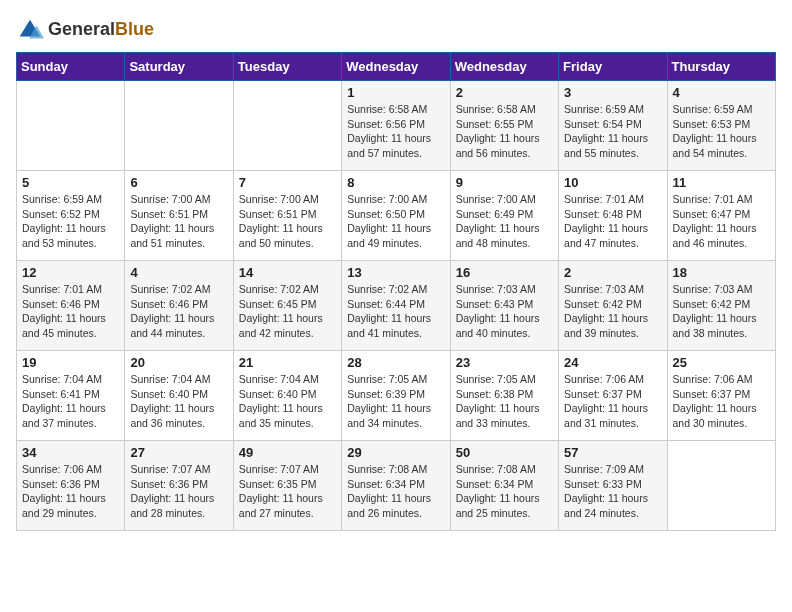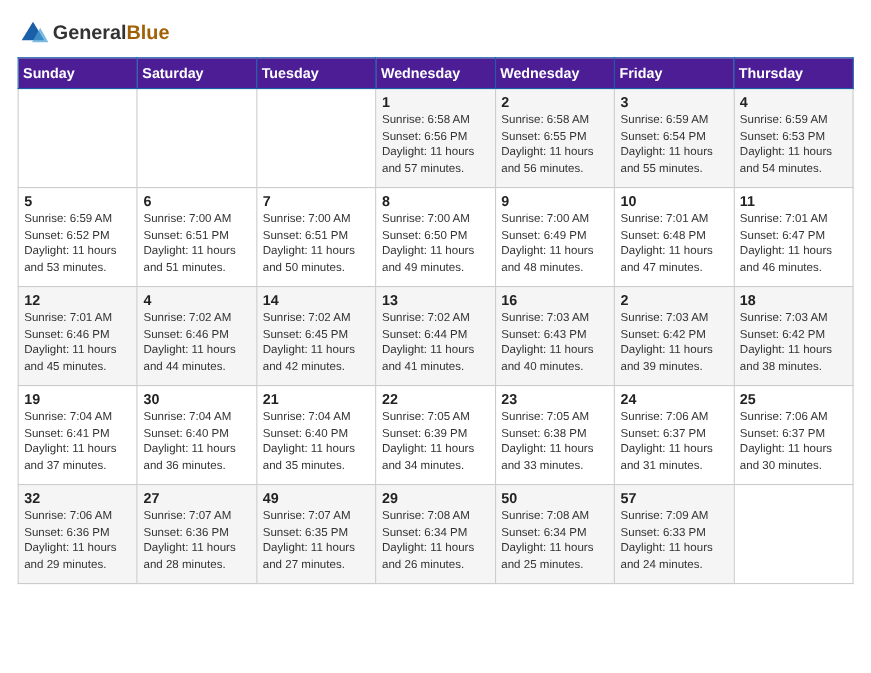--- a/index.html
+++ b/index.html
@@ -253,35 +253,35 @@
       </tr>
       <tr>
         <td>
           <span class="day-number">19</span>
           <div class="day-info" style="white-space: pre-line;">Sunrise: 7:04 AM
 Sunset: 6:41 PM
 Daylight: 11 hours
 and 37 minutes.</div>
         </td>
         <td>
-          <span class="day-number">30</span>
+          <span class="day-number">20</span>
           <div class="day-info" style="white-space: pre-line;">Sunrise: 7:04 AM
 Sunset: 6:40 PM
 Daylight: 11 hours
 and 36 minutes.</div>
         </td>
         <td>
           <span class="day-number">21</span>
           <div class="day-info" style="white-space: pre-line;">Sunrise: 7:04 AM
 Sunset: 6:40 PM
 Daylight: 11 hours
 and 35 minutes.</div>
         </td>
         <td>
-          <span class="day-number">22</span>
+          <span class="day-number">28</span>
           <div class="day-info" style="white-space: pre-line;">Sunrise: 7:05 AM
 Sunset: 6:39 PM
 Daylight: 11 hours
 and 34 minutes.</div>
         </td>
         <td>
           <span class="day-number">23</span>
           <div class="day-info" style="white-space: pre-line;">Sunrise: 7:05 AM
 Sunset: 6:38 PM
 Daylight: 11 hours
@@ -297,21 +297,21 @@
         <td>
           <span class="day-number">25</span>
           <div class="day-info" style="white-space: pre-line;">Sunrise: 7:06 AM
 Sunset: 6:37 PM
 Daylight: 11 hours
 and 30 minutes.</div>
         </td>
       </tr>
       <tr>
         <td>
-          <span class="day-number">32</span>
+          <span class="day-number">34</span>
           <div class="day-info" style="white-space: pre-line;">Sunrise: 7:06 AM
 Sunset: 6:36 PM
 Daylight: 11 hours
 and 29 minutes.</div>
         </td>
         <td>
           <span class="day-number">27</span>
           <div class="day-info" style="white-space: pre-line;">Sunrise: 7:07 AM
 Sunset: 6:36 PM
 Daylight: 11 hours

